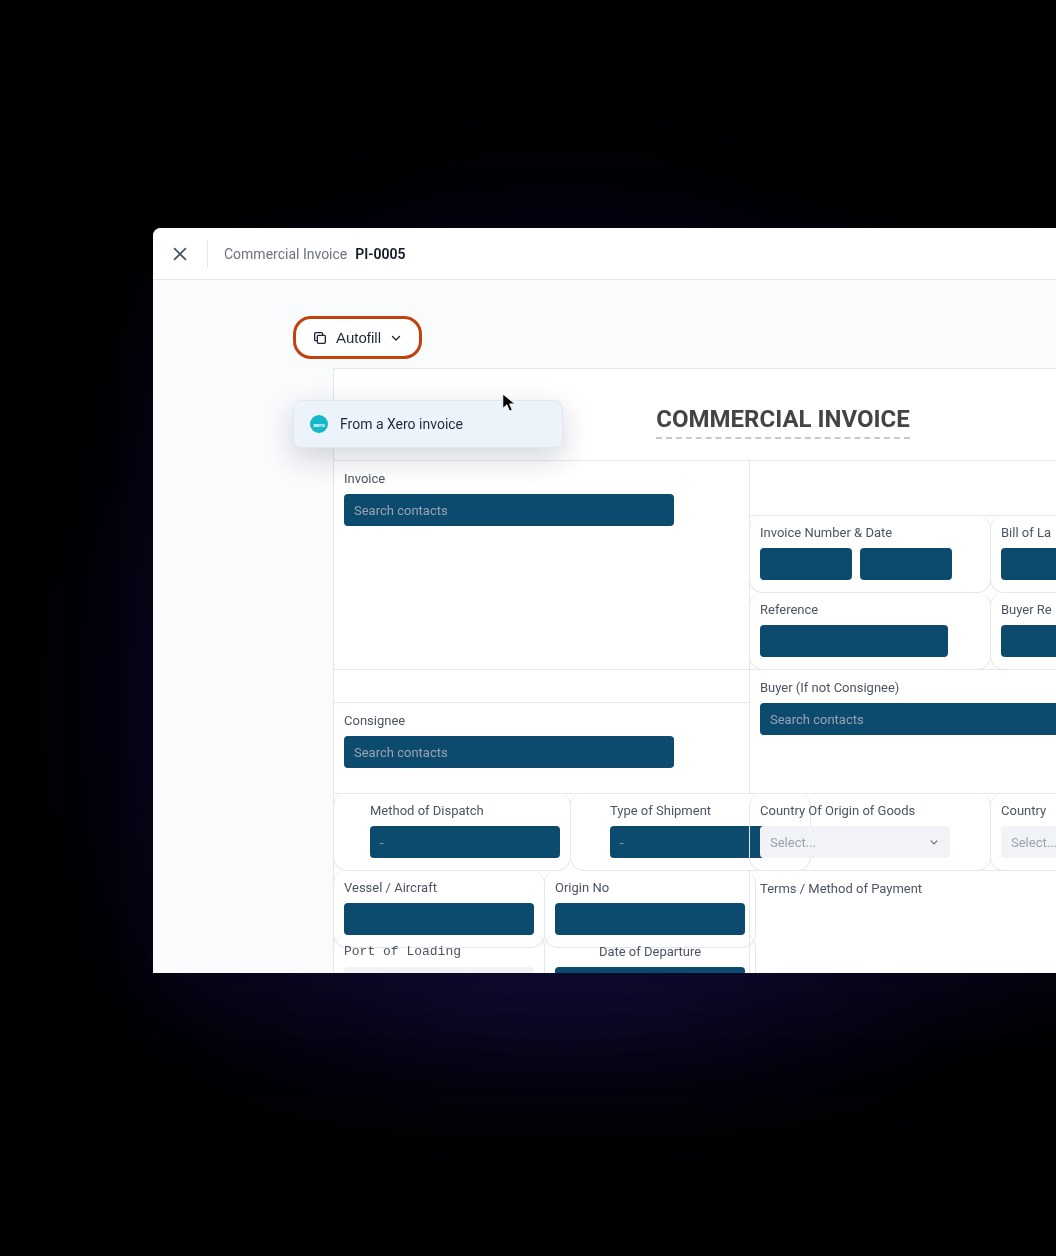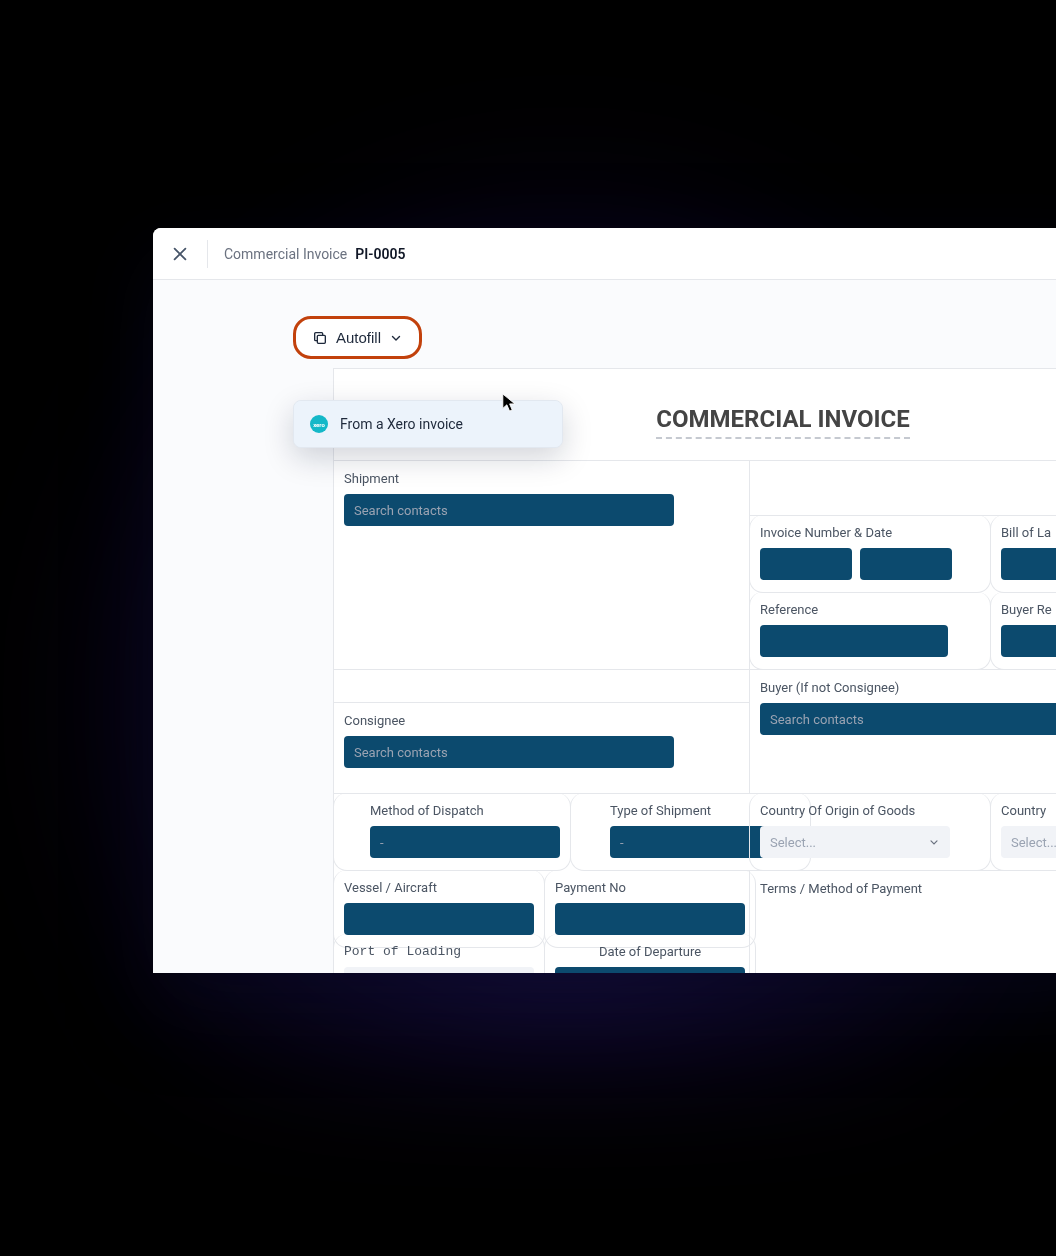--- a/index.html
+++ b/index.html
@@ -211,21 +211,21 @@
       </svg>
     </div>
 
     <div class="doc-surface">
       <div class="doc-title-wrap">
         <span class="doc-title">COMMERCIAL INVOICE</span>
       </div>
 
       <div class="grid-row">
         <div class="doc-cell" style="min-height:178px;">
-          <span class="cell-label">Shipment</span>
+          <span class="cell-label">Invoice</span>
           <div class="pill-input" style="width:330px;">
             <span>Search contacts</span>
           </div>
         </div>
         <div style="display:flex; flex-direction:column;">
           <div style="height:56px; border:1px solid #e5e7eb; margin:-1px 0 0 -1px;"></div>
           <div class="sub-2">
             <div class="doc-cell">
               <span class="cell-label">Invoice Number &amp; Date</span>
               <div class="hstack">
@@ -300,21 +300,21 @@
         </div>
       </div>
 
       <div class="grid-row">
         <div class="sub-2">
           <div class="doc-cell" style="min-height:66px;">
             <span class="cell-label">Vessel / Aircraft</span>
             <div class="pill-input" style="width:190px;"></div>
           </div>
           <div class="doc-cell" style="min-height:66px;">
-            <span class="cell-label">Payment No</span>
+            <span class="cell-label">Origin No</span>
             <div class="pill-input" style="width:190px;"></div>
           </div>
         </div>
         <div class="doc-cell" style="min-height:132px; grid-row: span 2;">
           <span class="cell-label">Terms / Method of Payment</span>
         </div>
       </div>
 
       <div class="grid-row" style="margin-top:-67px;">
         <div class="sub-2">

